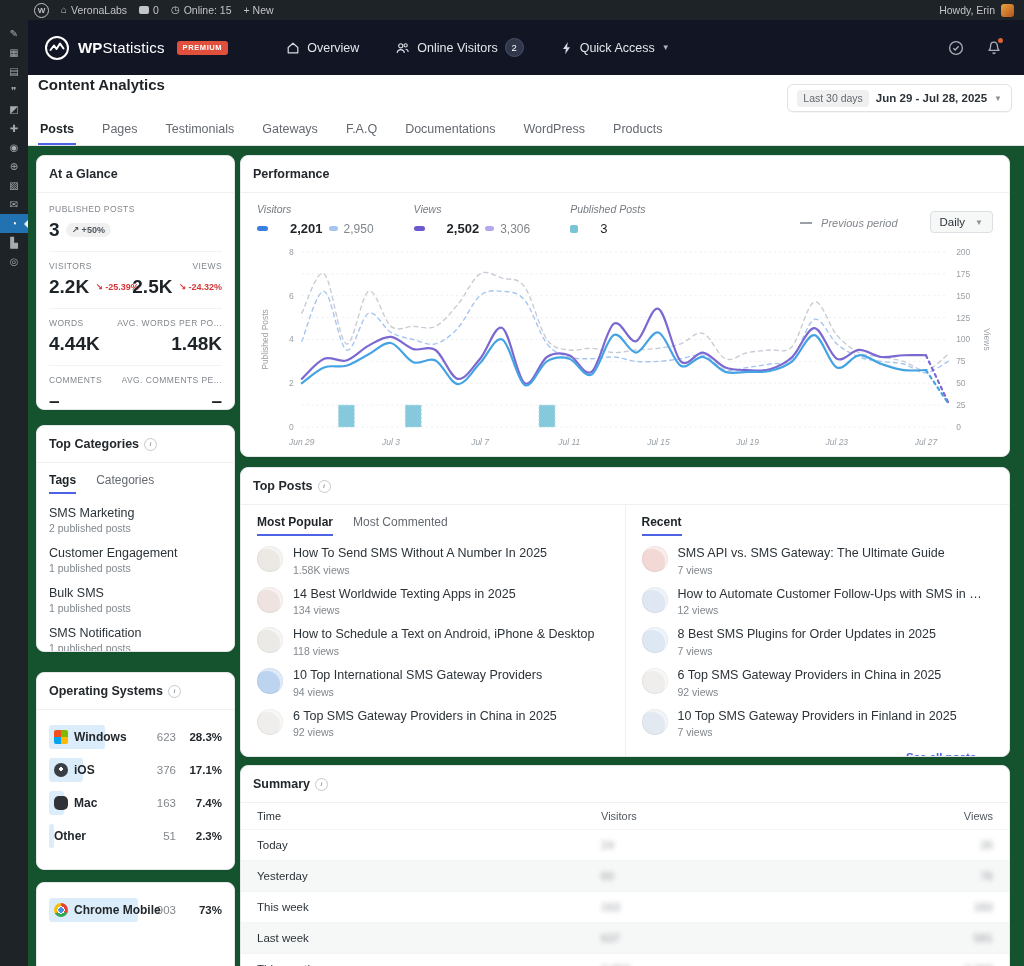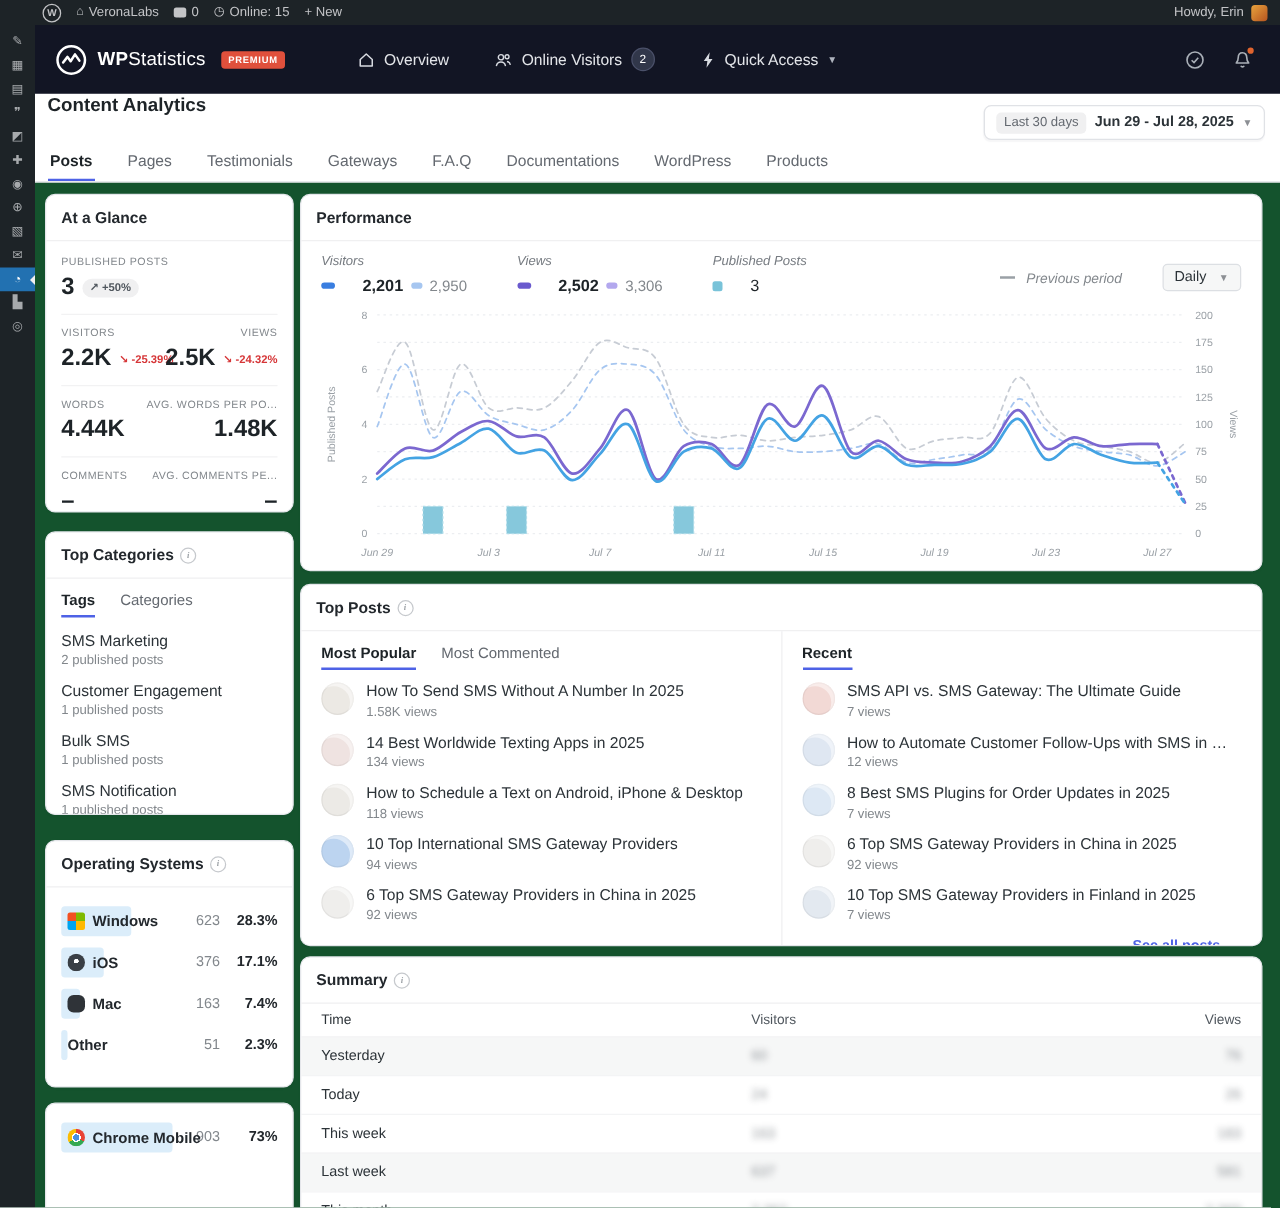--- a/index.html
+++ b/index.html
@@ -672,33 +672,33 @@
         <span data-name="card-title">Summary</span>
         <span class="info" data-name="info-icon"></span>
       </div>
       <div class="sum-head" data-name="summary-table-header">
         <span class="c-time" data-name="col-time">Time</span>
         <span class="c-vis" data-name="col-visitors">Visitors</span>
         <span class="c-views" data-name="col-views">Views</span>
       </div>
       <div data-name="summary-table-body">
 
+          <div class="sum-row" data-name="table-row">
+            <span class="c-time">Today</span>
+            <span class="c-vis blurred" data-name="visitors-value">24</span>
+            <span class="c-views blurred" data-name="views-value">26</span>
+          </div>
+
           <div class="sum-row striped" data-name="table-row">
             <span class="c-time">Yesterday</span>
             <span class="c-vis blurred" data-name="visitors-value">60</span>
             <span class="c-views blurred" data-name="views-value">76</span>
           </div>
 
           <div class="sum-row" data-name="table-row">
-            <span class="c-time">Today</span>
-            <span class="c-vis blurred" data-name="visitors-value">24</span>
-            <span class="c-views blurred" data-name="views-value">26</span>
-          </div>
-
-          <div class="sum-row" data-name="table-row">
             <span class="c-time">This week</span>
             <span class="c-vis blurred" data-name="visitors-value">163</span>
             <span class="c-views blurred" data-name="views-value">183</span>
           </div>
 
           <div class="sum-row striped" data-name="table-row">
             <span class="c-time">Last week</span>
             <span class="c-vis blurred" data-name="visitors-value">637</span>
             <span class="c-views blurred" data-name="views-value">581</span>
           </div>

